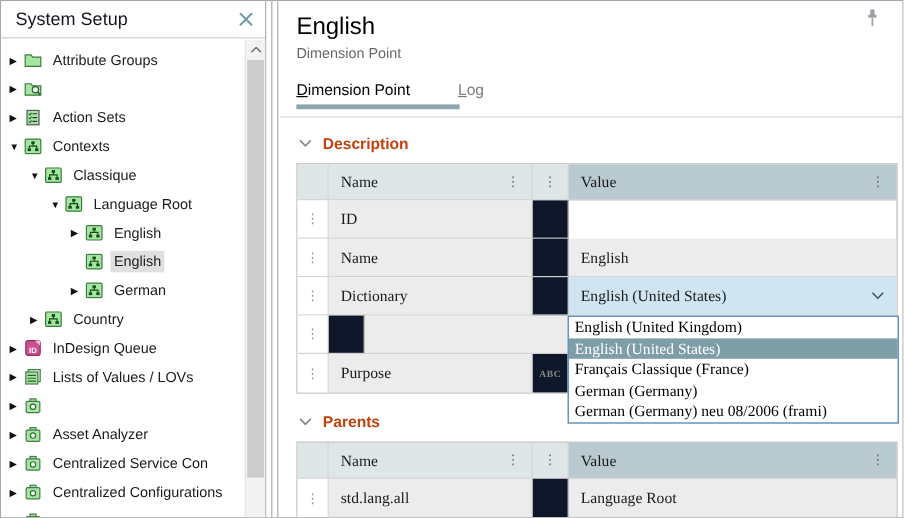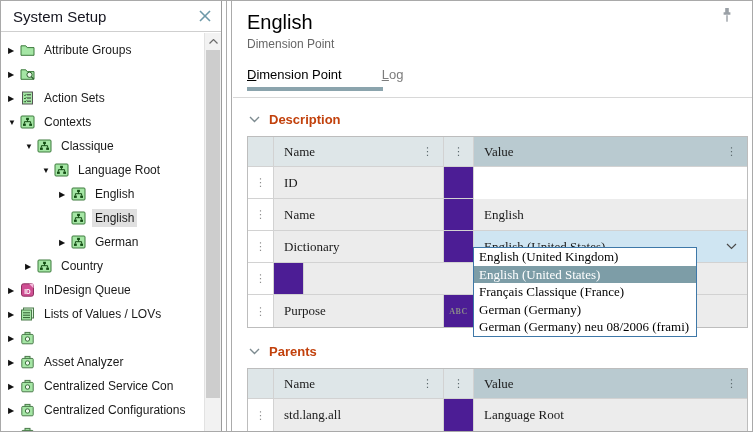--- a/index.html
+++ b/index.html
@@ -60,35 +60,35 @@
   
   .grid-table { width:501px; border:1px solid #bdbdbd; font-size:13px; background:#fff;font-family:Liberation Serif, serif; }
   .t-row { display:flex; height:32px; }
   .t-row.header { height:30px; }
   .c { display:flex; align-items:center; padding:0 10px; position:relative;
        border-right:1px solid #d2d2d2; border-bottom:1px solid #d2d2d2; }
   .t-row:last-child .c { border-bottom:none; }
   .c.handle { width:26px; flex:none; justify-content:center; padding:0;
               background:#fff; color:#8f8f8f; font-size:11px; }
   .c.name   { width:170px; flex:none; background:#ececec; }
-  .c.mid    { width:30px;  flex:none; background:#4c1d95; justify-content:center; padding:0; }
+  .c.mid    { width:30px;  flex:none; background:#0f172a; justify-content:center; padding:0; }
   .c.value  { flex:1; background:#ececec; border-right:none; }
   .t-row.header .c.handle { background:#dee6e8; }
   .t-row.header .c.name   { background:#dee6e8; }
   .t-row.header .c.mid    { background:#dee6e8; }
   .t-row.header .c.value  { background:#b9cad0; }
   .hdots { margin-left:auto; color:#5d6a6e; font-size:11px; cursor:pointer; }
   .c.mid .hdots { margin:0 auto; }
   .abc-badge { font-size:8px; font-weight:bold; letter-spacing:.5px; color:#8a8a8a; }
 
   
   .combo { position:absolute; inset:0; background:var(--combo,#cfe5f2);
            display:flex; align-items:center; padding:0 10px; cursor:pointer; }
   .combo-chevron { margin-left:auto; display:flex; align-items:center; }
-  .popup { position:absolute; left:-1px; top:16px; width:224px; background:#fff;
+  .popup { position:absolute; left:-1px; top:32px; width:276px; background:#fff;
            border:1px solid var(--popup-border,#3e78a8); z-index:10; }
   .popup-item { height:17.6px; line-height:17.6px; font-size:13px; padding:0 5px;
                 white-space:nowrap; overflow:hidden; cursor:pointer; color:#000; }
   .popup-item.sel { background:var(--sel,#7d9da7); color:#fff; }
 </style>
 </head>
 <body>
 
 <div class="app">
 

